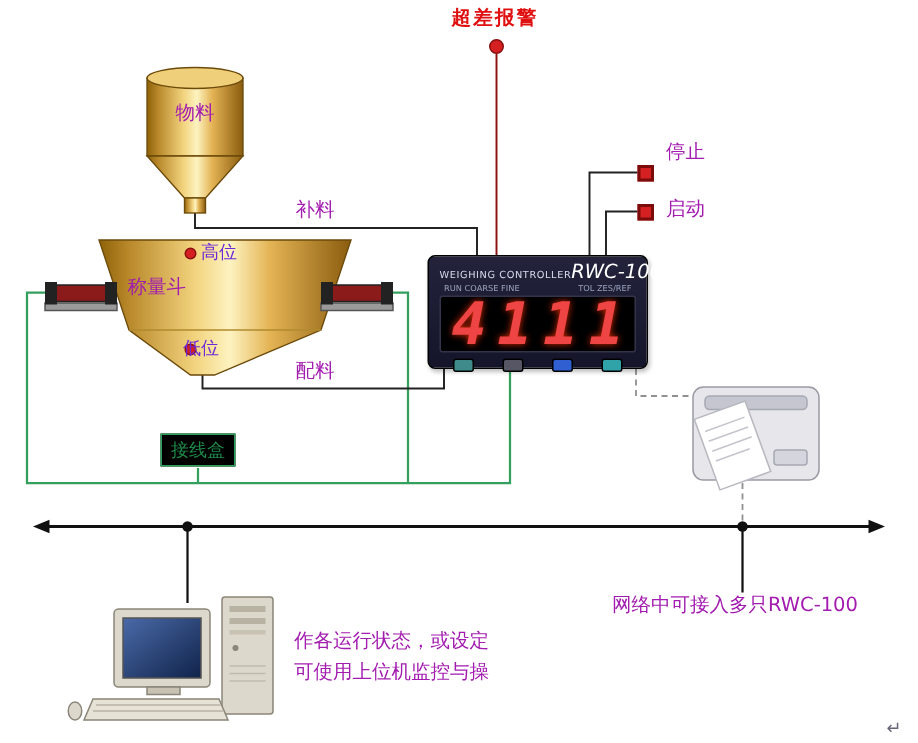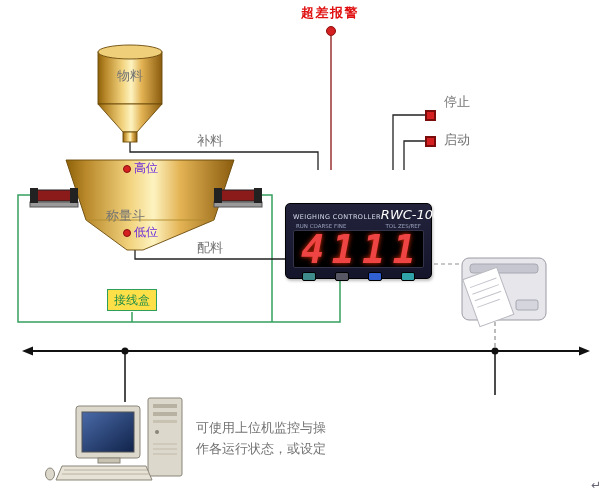--- a/index.html
+++ b/index.html
@@ -1,29 +1,29 @@
 <!DOCTYPE html>
 <html><head>
 <meta charset="utf-8">
 <style>
   html,body{margin:0;padding:0;background:#fff;}
   #canvas{position:relative;width:612px;height:495px;background:#fff;overflow:hidden;
           font-family:"DejaVu Sans","Liberation Sans",sans-serif;}
   #wires{position:absolute;left:0;top:0;z-index:1;}
-  .lbl{position:absolute;z-index:3;font-size:13px;color:#737373;white-space:nowrap;line-height:1.15;}
+  .lbl{position:absolute;z-index:3;font-size:13px;color:#a21caf;white-space:nowrap;line-height:1.15;}
   .lbl.red{color:#6d28d9;}
   .lbl.small{font-size:12px;}
   .alarm{font-weight:600;letter-spacing:1.5px;color:#e01010;}
   .junction-box{position:absolute;left:107px;top:289px;width:50px;height:22px;z-index:3;
-    border:1.5px solid #2e9e5b;background:#fde047;display:flex;align-items:center;justify-content:center;
+    border:1.5px solid #2e9e5b;background:#000000;display:flex;align-items:center;justify-content:center;
     color:#1d8a47;font-size:12px;box-sizing:border-box;}
   
   .controller{position:absolute;left:285px;top:170px;width:147px;height:76px;z-index:3;
     background:linear-gradient(#23243c,#14152a);border:1px solid #000;border-radius:5px;box-sizing:border-box;
-    box-shadow:1px 2px 3px rgba(0,0,0,.25);margin-top:33px;}
+    box-shadow:1px 2px 3px rgba(0,0,0,.25);}
   .ctrl-head{display:flex;justify-content:space-between;align-items:baseline;padding:3px 7px 1px;}
   .ctrl-brand{font-size:6.5px;color:#d8dcee;letter-spacing:.4px;white-space:nowrap;}
   .ctrl-model{font-size:13px;font-style:italic;color:#fff;white-space:nowrap;}
   .ctrl-ind{display:flex;justify-content:space-between;padding:0 10px;font-size:5.5px;color:#9aa0bb;white-space:nowrap;}
   .ctrl-display{margin:1px 7px 0;background:#000;border:1px solid #33344a;border-radius:2px;height:36px;
     display:flex;align-items:center;justify-content:center;overflow:hidden;}
   .digits{font-family:"DejaVu Sans Mono","Liberation Mono",monospace;font-weight:bold;font-style:italic;
     font-size:39px;color:#ef4444;letter-spacing:7px;text-shadow:0 0 5px rgba(255,48,0,.85);padding-left:7px;}
   .ctrl-keys{display:flex;justify-content:space-between;padding:4px 16px 0;}
   .key{width:14px;height:9px;border-radius:2px;border:1px solid #000;box-sizing:border-box;}
@@ -134,23 +134,23 @@
       <rect x="82" y="412" width="52" height="40" fill="url(#scr)" stroke="#555"></rect>
       <rect x="98" y="458" width="22" height="5" fill="#c8c2b2" stroke="#8a8578"></rect>
       <polygon points="62,466 146,466 152,480 56,480" fill="#e6e2d6" stroke="#8a8578"></polygon>
       <path d="M64,470 H147 M62,474 H149" stroke="#b8b2a2" stroke-width="1" fill="none"></path>
       <ellipse cx="50" cy="474" rx="4.5" ry="6" fill="#dcd8cc" stroke="#8a8578"></ellipse>
     </g>
   </svg>
 
   <div class="lbl alarm" style="left:301px;top:6px;">超差报警</div>
   <div class="lbl" style="left:117px;top:69px;">物料</div>
-  <div class="lbl" style="left:106px;top:185px;margin-top:24px;">称量斗</div>
+  <div class="lbl" style="left:85px;top:185px;">称量斗</div>
   <div class="lbl red small" style="left:134px;top:162px;">高位</div>
-  <div class="lbl red small" style="left:134px;top:226px;">低位</div>
+  <div class="lbl red small" style="left:122px;top:226px;">低位</div>
   <div class="lbl" style="left:197px;top:134px;">补料</div>
   <div class="lbl" style="left:197px;top:241px;">配料</div>
 
   <div class="junction-box">
     <span>接线盒</span>
   </div>
 
   <div class="controller">
     <div class="ctrl-head">
       <span class="ctrl-brand">WEIGHING  CONTROLLER</span>
@@ -169,19 +169,20 @@
       <span class="key" style="background: rgb(47, 95, 208);"></span>
       <span class="key" style="background: rgb(47, 163, 168);"></span>
     </div>
   </div>
 
   <span class="pushbtn" style="left:425px;top:110px;"></span>
   <span class="pushbtn" style="left:425px;top:136px;"></span>
   <div class="lbl" style="left:444px;top:95px;">停止</div>
   <div class="lbl" style="left:444px;top:133px;">启动</div>
 
+  <div class="lbl" style="left:408px;top:397px;">网络中可接入多只RWC-100</div>
   <div class="lbl pc-note" style="left:196px;top:421px;">
+    <div>作各运行状态，或设定</div>
     <div>可使用上位机监控与操</div>
-    <div>作各运行状态，或设定</div>
   </div>
   <div class="return-mark">↵</div>
 
 </div>
 
 </body></html>

